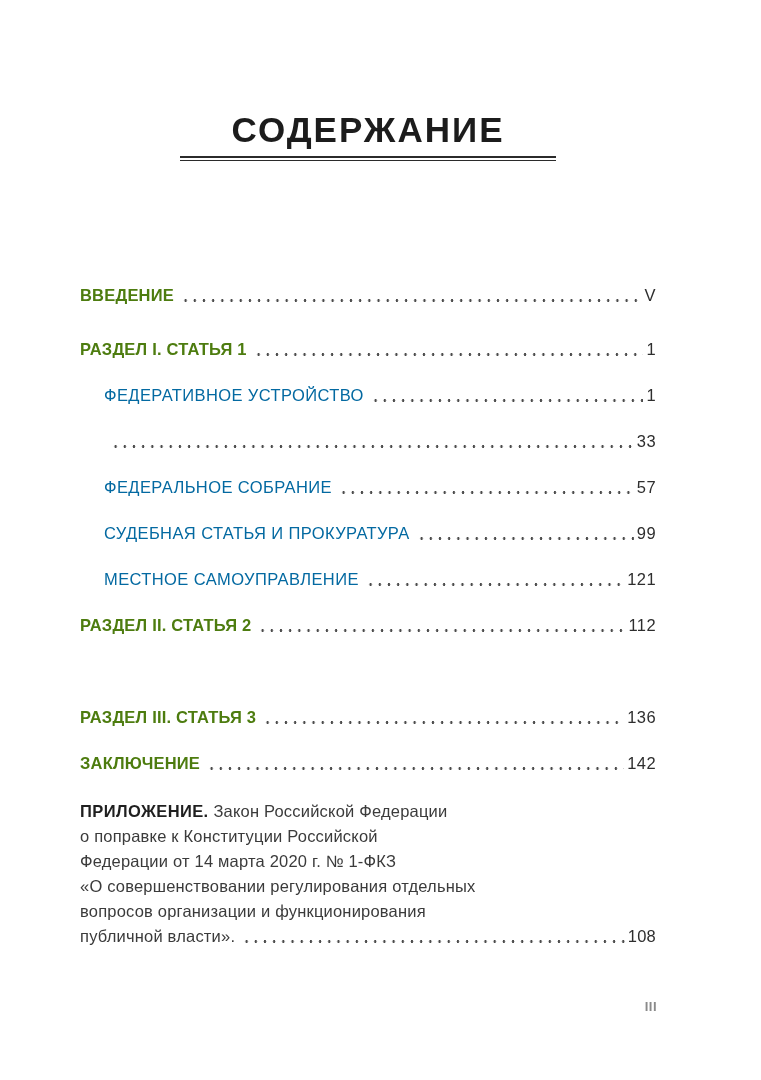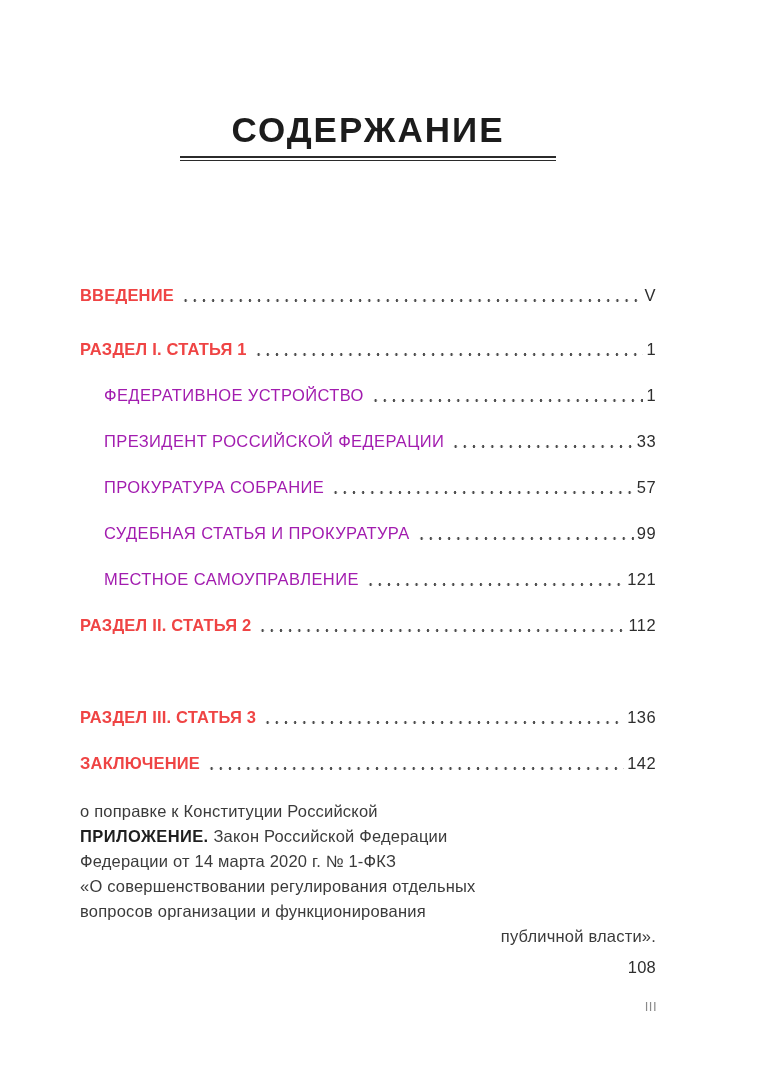--- a/index.html
+++ b/index.html
@@ -36,22 +36,22 @@
   }
   .toc-list { margin-top: 124px; }
   .row {
     display: flex;
     align-items: flex-end;
     font-size: 16.5px;
     line-height: 20px;
     margin-bottom: 26px;
     letter-spacing: 0.4px;
   }
-  .row .label { white-space: nowrap; color: #a21caf; }
-  .row.section .label { font-weight: bold; color: #ef4444; letter-spacing: 0.2px; }
+  .row .label { white-space: nowrap; color: #0369a1; }
+  .row.section .label { font-weight: bold; color: #4d7c0f; letter-spacing: 0.2px; }
   .row.sub { padding-left: 24px; }
   .leader {
     flex: 1;
     height: 3px;
     margin: 0 3px 3px 7px;
     background-image: radial-gradient(circle, #4c4c4c 1.1px, transparent 1.5px);
     background-size: 9.2px 3px;
     background-repeat: repeat-x;
     background-position: 0 100%;
   }
@@ -59,30 +59,31 @@
   .toc-list .row:nth-child(1)  { margin-bottom: 34px; }
   .toc-list .row:nth-child(8)  { margin-bottom: 72px; }
   .toc-list .row:nth-child(11) { margin-bottom: 23px; }
   .appendix {
     font-size: 16.5px;
     line-height: 25px;
     color: #3b3b3b;
     letter-spacing: 0.2px;
   }
   .appendix .app-label { font-weight: bold; color: #1f1f1f; letter-spacing: 0.4px; }
-  .app-last { display: flex; align-items: flex-end; flex-direction: column; }
+  .app-last { display: flex; align-items: flex-end; }
   .app-last .leader { margin-bottom: 6px; }
   .folio {
     position: absolute;
     top: 1000px;
     right: 104px;
     font-size: 13px;
     line-height: 14px;
     color: #8a8a8a;
     letter-spacing: 0.5px;
+    font-weight: bold;
   }
 </style>
 </head>
 <body>
 
 <div class="page">
   <div class="content">
 
     <div class="toc-header">
       <div class="toc-title">СОДЕРЖАНИЕ</div>
@@ -99,26 +100,25 @@
           <span class="label">РАЗДЕЛ I. СТАТЬЯ 1</span>
           <span class="leader"></span>
           <span class="pagenum">1</span>
         </div>
         <div class="row sub">
           <span class="label">ФЕДЕРАТИВНОЕ УСТРОЙСТВО</span>
           <span class="leader"></span>
           <span class="pagenum">1</span>
         </div>
         <div class="row sub">
-          <span class="label">ПРЕЗИДЕНТ РОССИЙСКОЙ ФЕДЕРАЦИИ</span>
           <span class="leader"></span>
           <span class="pagenum">33</span>
         </div>
         <div class="row sub">
-          <span class="label">ПРОКУРАТУРА СОБРАНИЕ</span>
+          <span class="label">ФЕДЕРАЛЬНОЕ СОБРАНИЕ</span>
           <span class="leader"></span>
           <span class="pagenum">57</span>
         </div>
         <div class="row sub">
           <span class="label">СУДЕБНАЯ СТАТЬЯ И ПРОКУРАТУРА</span>
           <span class="leader"></span>
           <span class="pagenum">99</span>
         </div>
         <div class="row sub">
           <span class="label">МЕСТНОЕ САМОУПРАВЛЕНИЕ</span>
@@ -136,22 +136,22 @@
           <span class="pagenum">136</span>
         </div>
         <div class="row section">
           <span class="label">ЗАКЛЮЧЕНИЕ</span>
           <span class="leader"></span>
           <span class="pagenum">142</span>
         </div>
       </div>
 
     <div class="appendix">
+        <div class="app-line"><span class="app-label">ПРИЛОЖЕНИЕ.</span> Закон Российской Федерации</div>
         <div class="app-line">о поправке к Конституции Российской</div>
-        <div class="app-line"><span class="app-label">ПРИЛОЖЕНИЕ.</span> Закон Российской Федерации</div>
         <div class="app-line">Федерации от 14 марта 2020 г. № 1-ФКЗ</div>
         <div class="app-line">«О совершенствовании регулирования отдельных</div>
         <div class="app-line">вопросов организации и функционирования</div>
         <div class="app-last">
           <span class="label">публичной власти».</span>
           <span class="leader"></span>
           <span class="pagenum">108</span>
         </div>
       </div>
 

